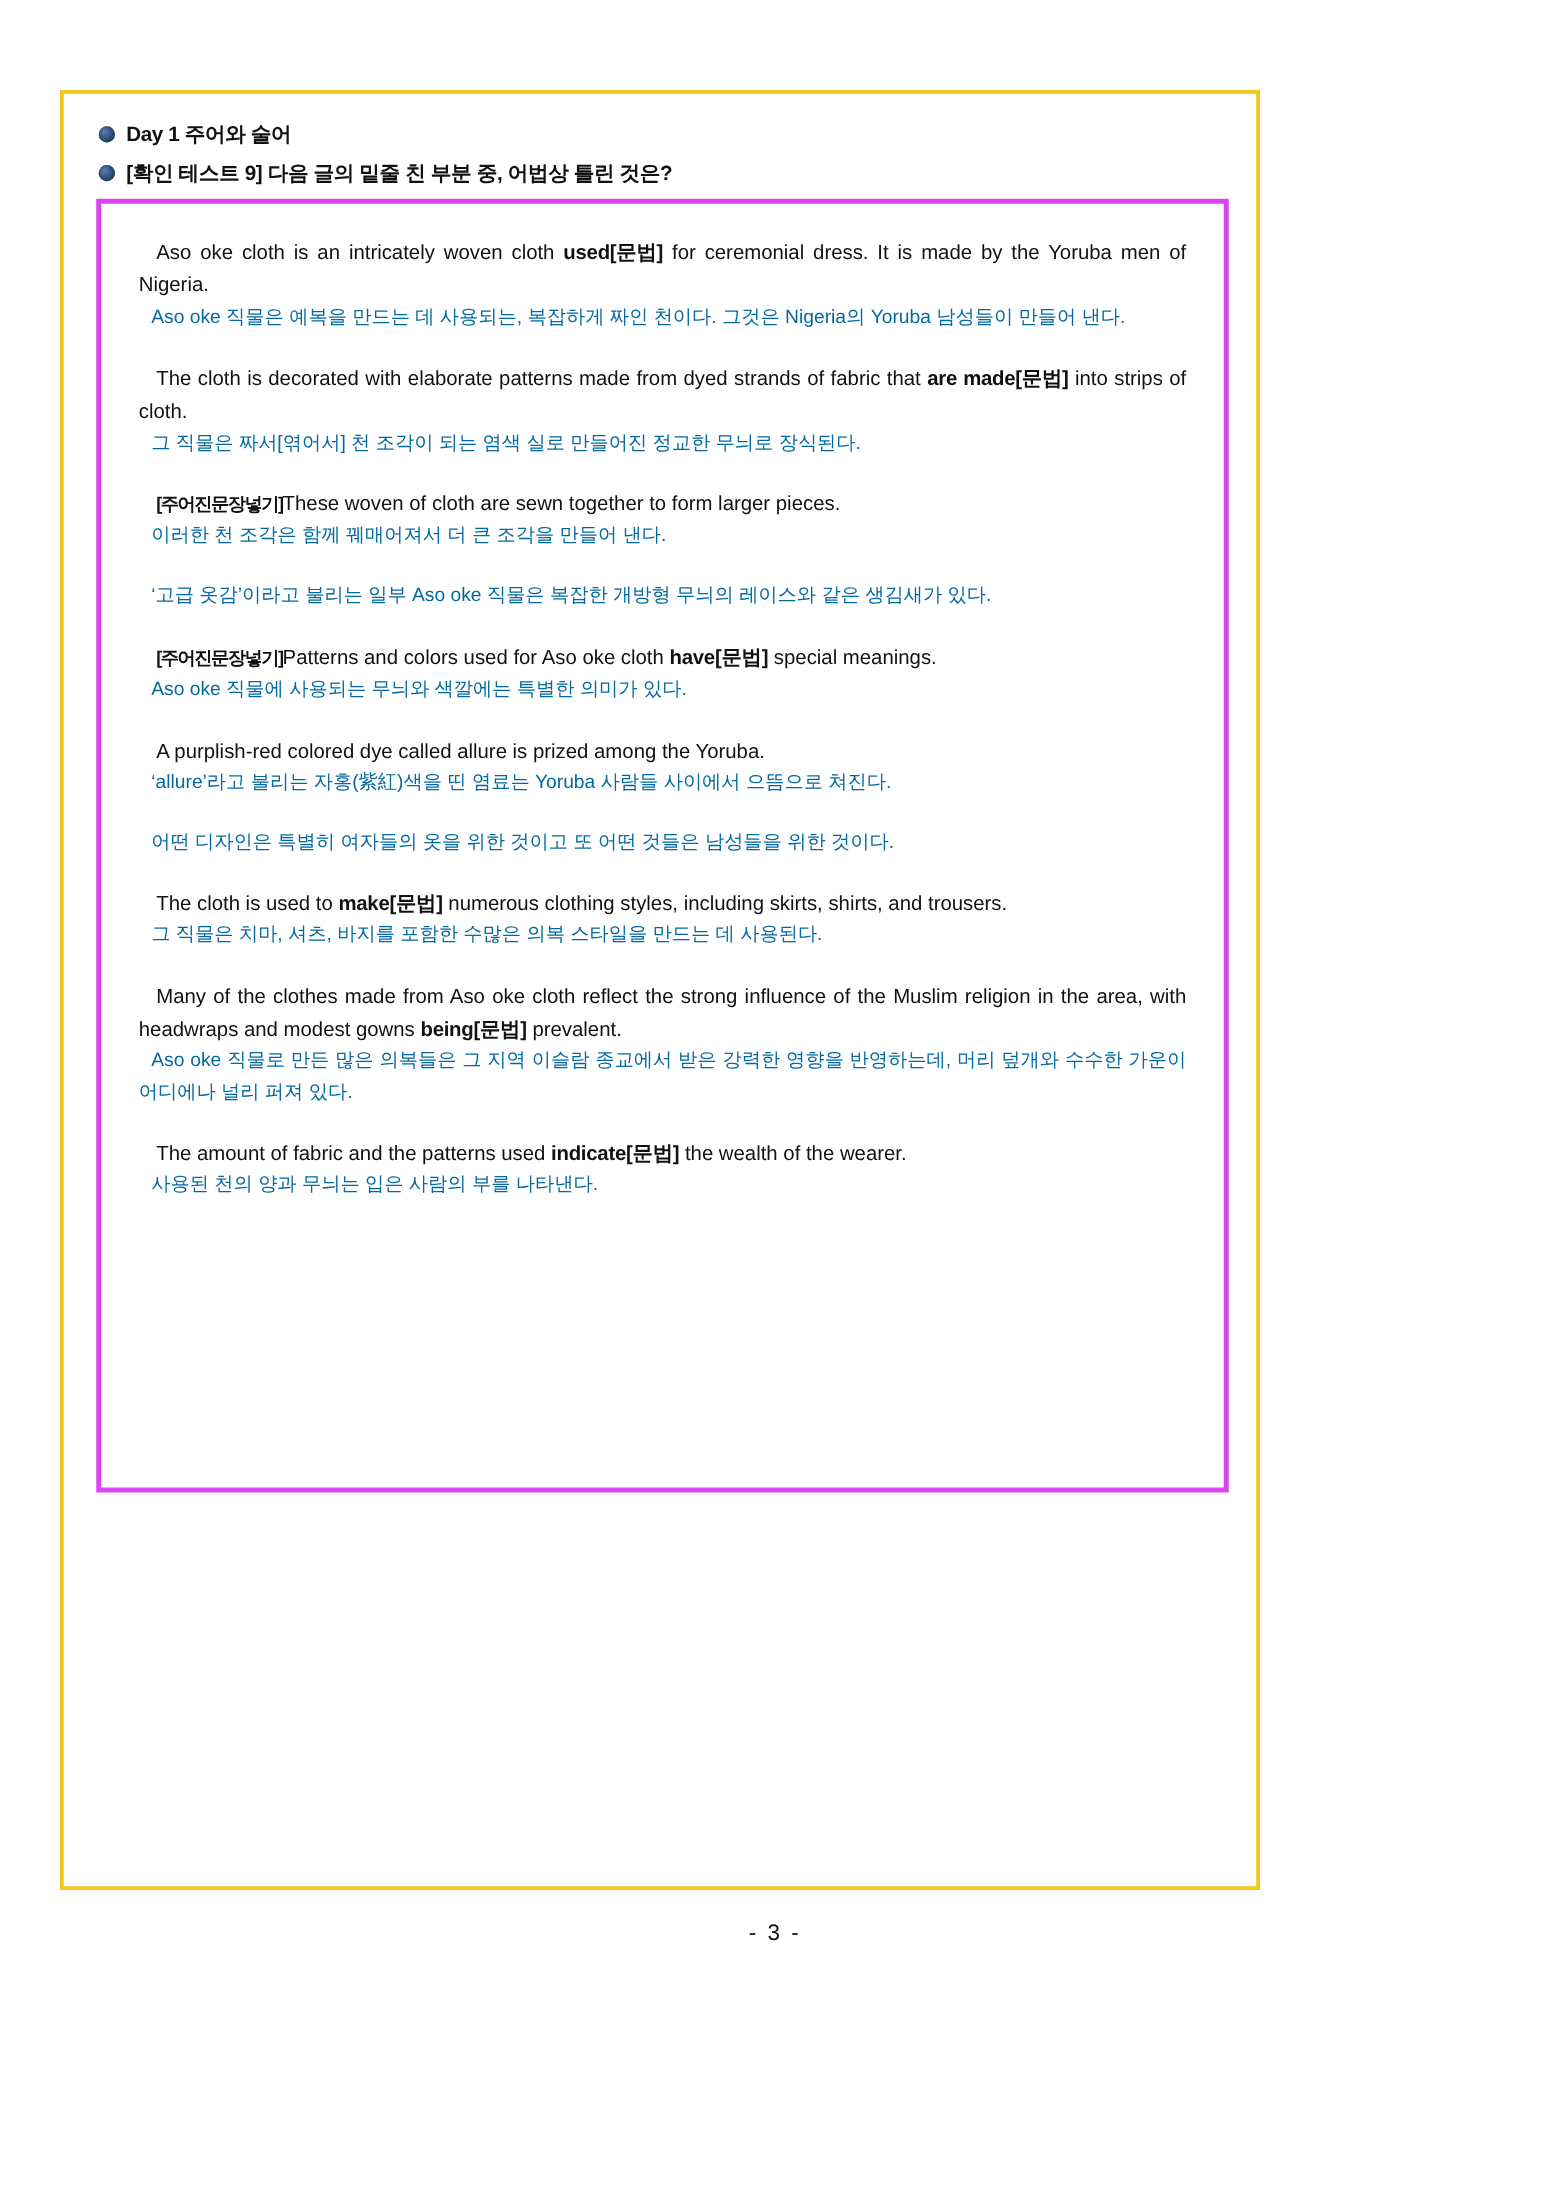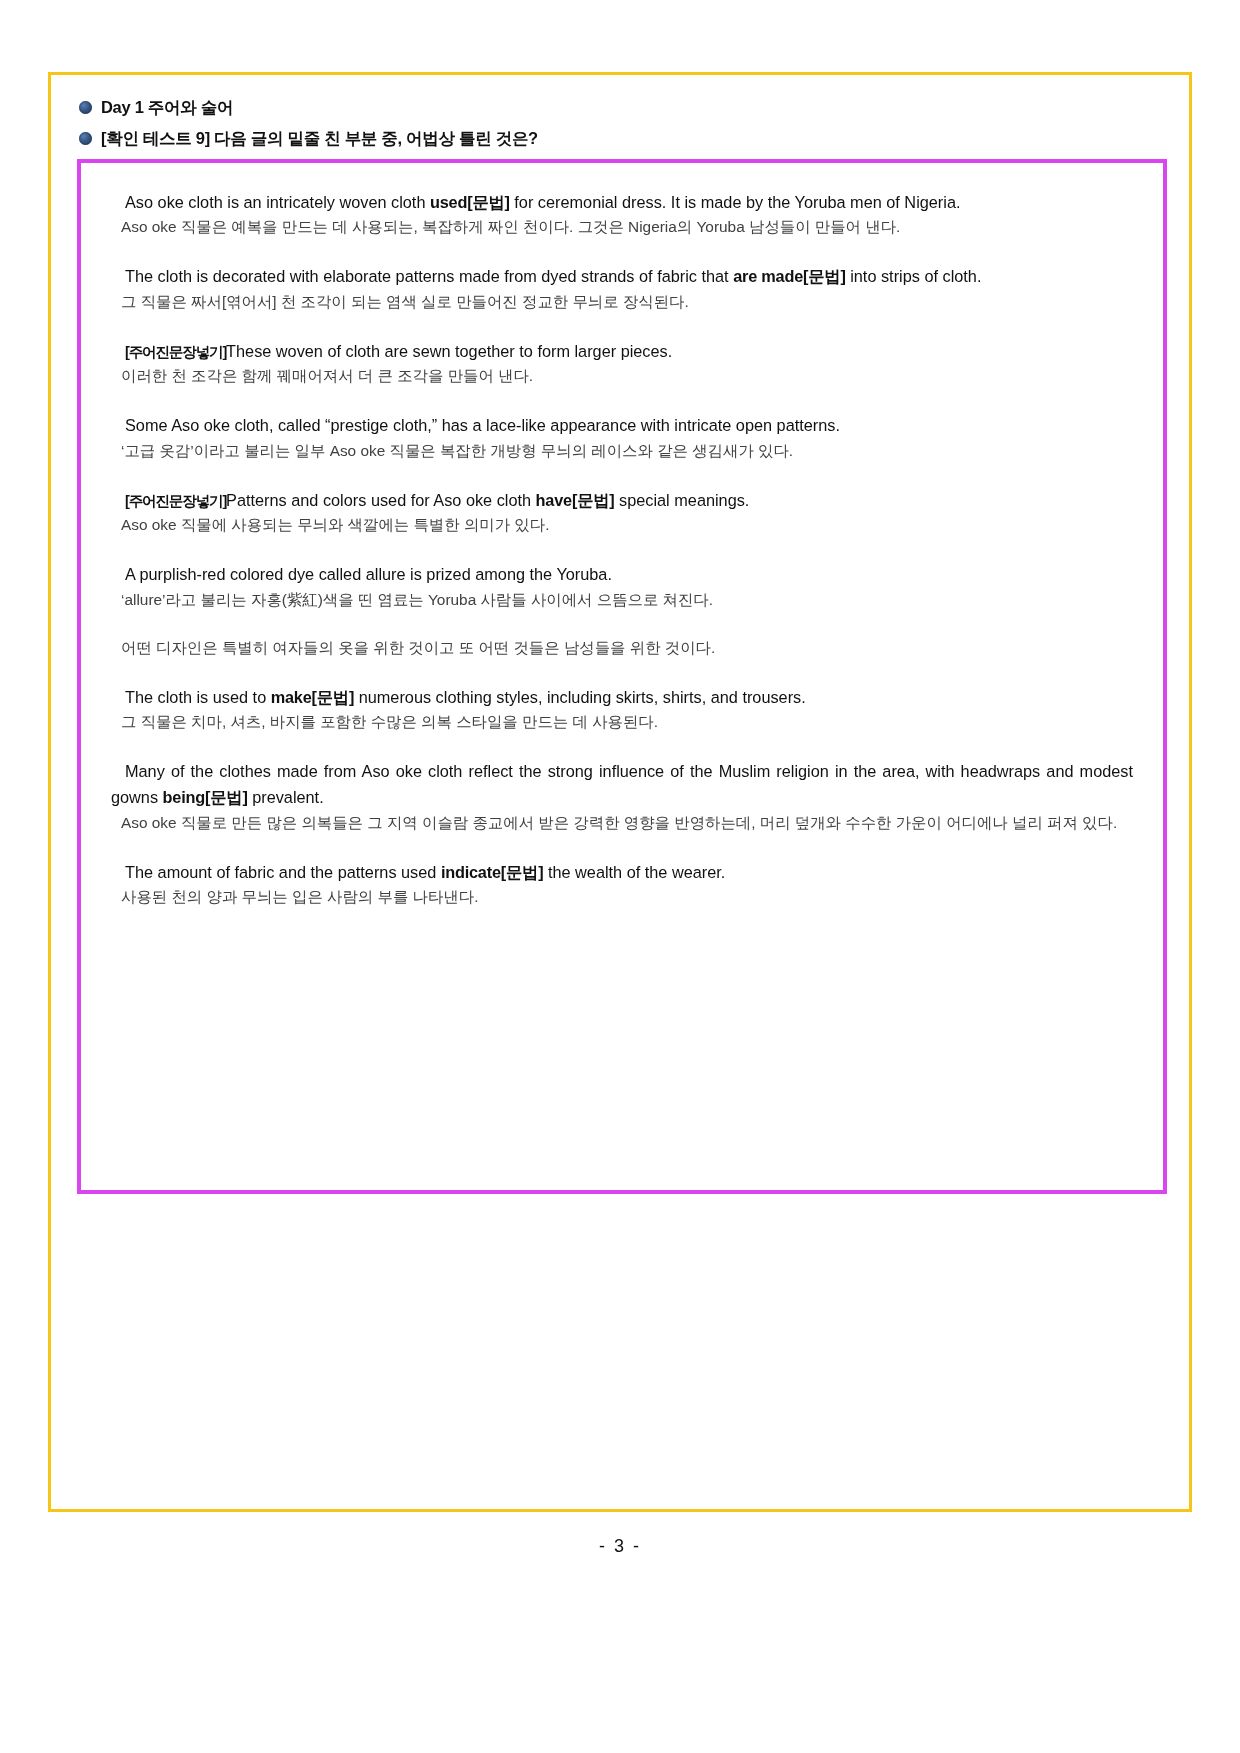--- a/index.html
+++ b/index.html
@@ -11,21 +11,21 @@
     width: 1240px;
     height: 1753px;
     font-family: "Liberation Sans", sans-serif;
     color: #1a1a1a;
     position: relative;
   }
   .page {
     position: absolute;
     left: 48px;
     top: 72px;
-    width: 1144px;
+    width: 960px;
     height: 1440px;
     border: 3px solid #f5c518;
     box-sizing: border-box;
   }
   .header {
     padding: 22px 0 0 28px;
   }
   .header-line {
     display: flex;
     align-items: flex-start;
@@ -61,21 +61,21 @@
     text-justify: inter-word;
     text-indent: 14px;
     color: #111;
   }
   p.kor {
     margin: 0;
     font-size: 15.4px;
     line-height: 1.62;
     text-align: justify;
     text-indent: 10px;
-    color: #404040;
+    color: #0369a1;
   }
   .block {
     margin-bottom: 23px;
   }
   .block:last-child {
     margin-bottom: 0;
   }
   .gram {
     font-weight: bold;
     letter-spacing: -0.2px;
@@ -123,21 +123,20 @@
         </div>
         <div class="block">
           <p class="para"><span>The cloth is decorated with elaborate patterns made from dyed strands of fabric that </span><span class="gram">are made[문법]</span><span> into strips of cloth.</span></p>
           <p class="kor">그 직물은 짜서[엮어서] 천 조각이 되는 염색 실로 만들어진 정교한 무늬로 장식된다.</p>
         </div>
         <div class="block">
           <p class="para noindent"><span class="tag">[주어진문장넣기]</span><span>These woven of cloth are sewn together to form larger pieces.</span></p>
           <p class="kor">이러한 천 조각은 함께 꿰매어져서 더 큰 조각을 만들어 낸다.</p>
         </div>
         <div class="block">
-          <p class="para"><span>Some Aso oke cloth, called “prestige cloth,” has a lace-like appearance with intricate open patterns.</span></p>
           <p class="kor">‘고급 옷감’이라고 불리는 일부 Aso oke 직물은 복잡한 개방형 무늬의 레이스와 같은 생김새가 있다.</p>
         </div>
         <div class="block">
           <p class="para noindent"><span class="tag">[주어진문장넣기]</span><span>Patterns and colors used for Aso oke cloth </span><span class="gram">have[문법]</span><span> special meanings.</span></p>
           <p class="kor">Aso oke 직물에 사용되는 무늬와 색깔에는 특별한 의미가 있다.</p>
         </div>
         <div class="block">
           <p class="para"><span>A purplish-red colored dye called allure is prized among the Yoruba.</span></p>
           <p class="kor">‘allure’라고 불리는 자홍(紫紅)색을 띤 염료는 Yoruba 사람들 사이에서 으뜸으로 쳐진다.</p>
         </div>

